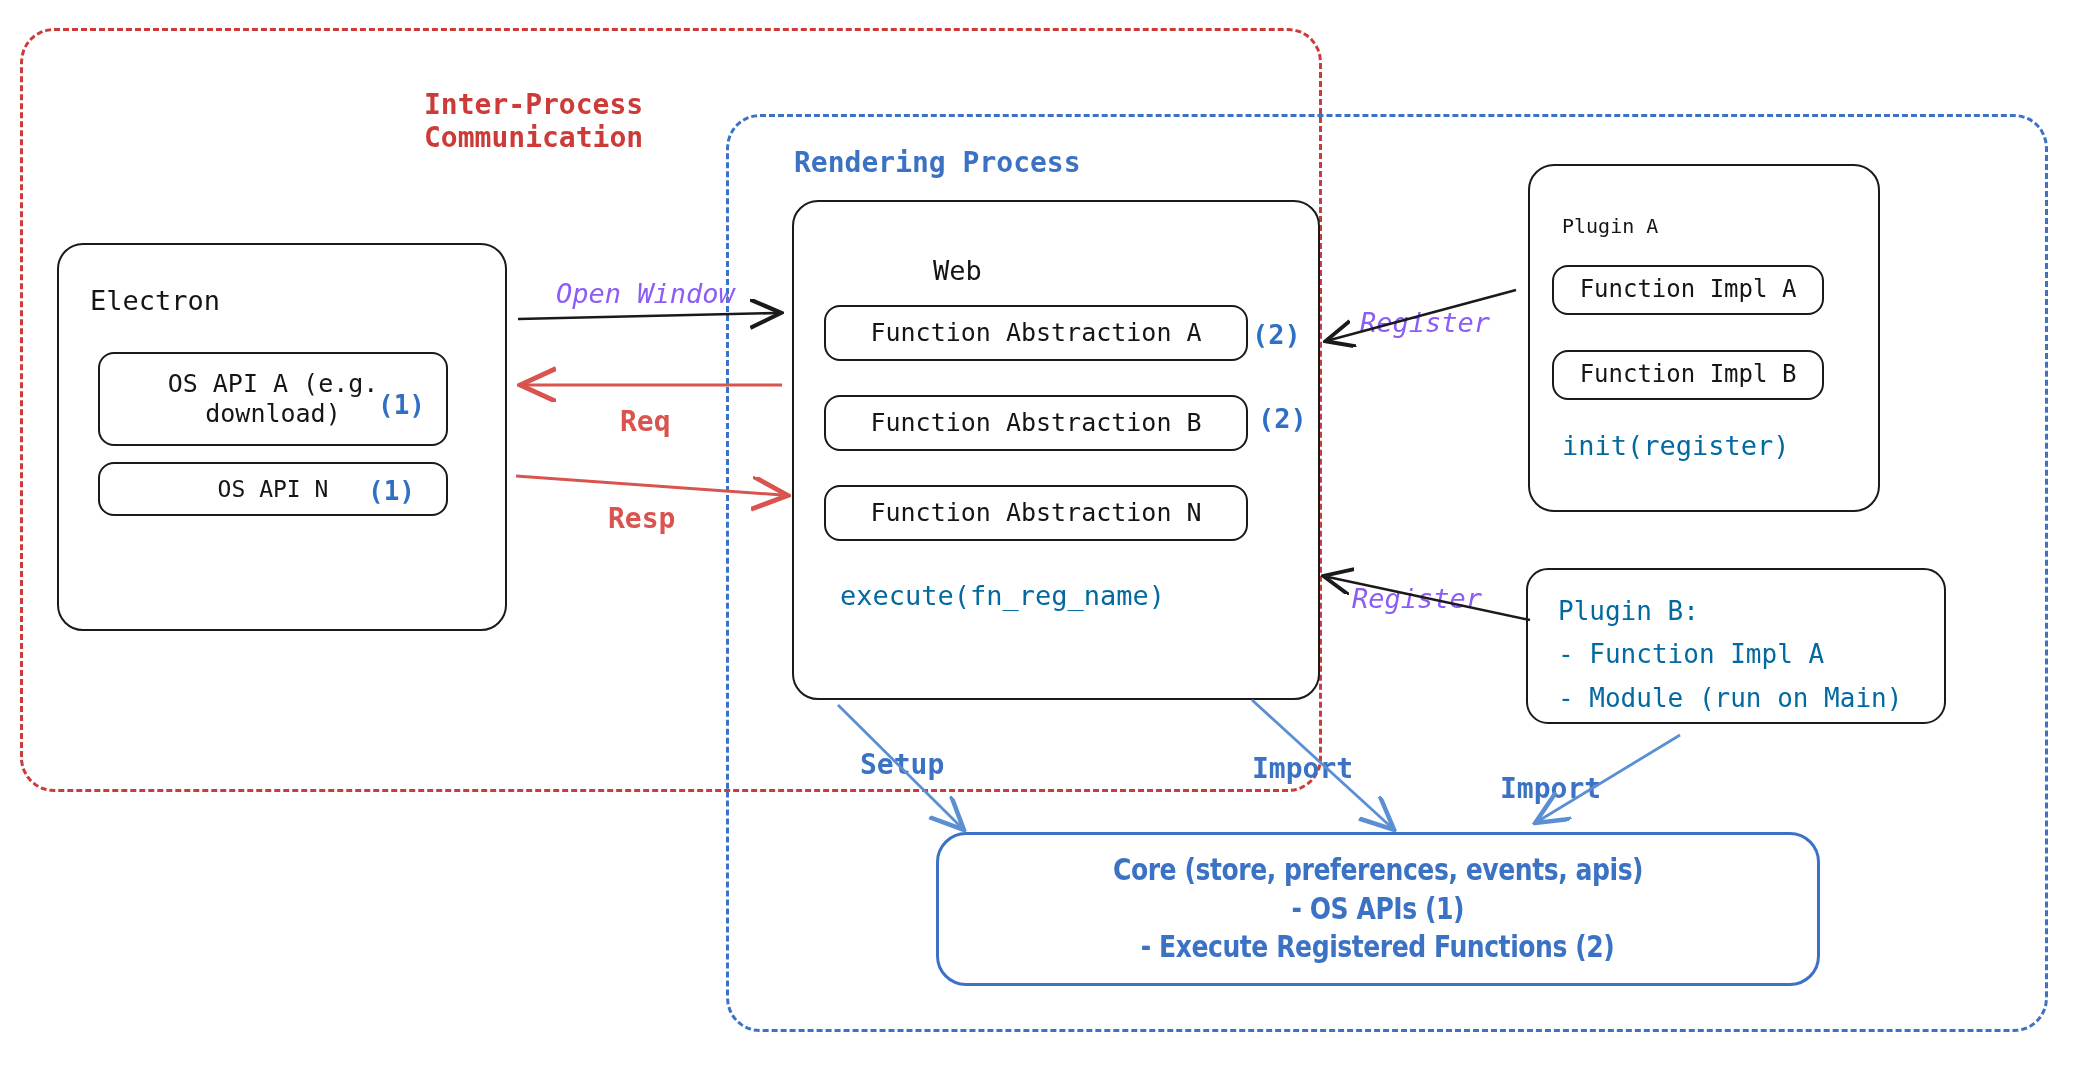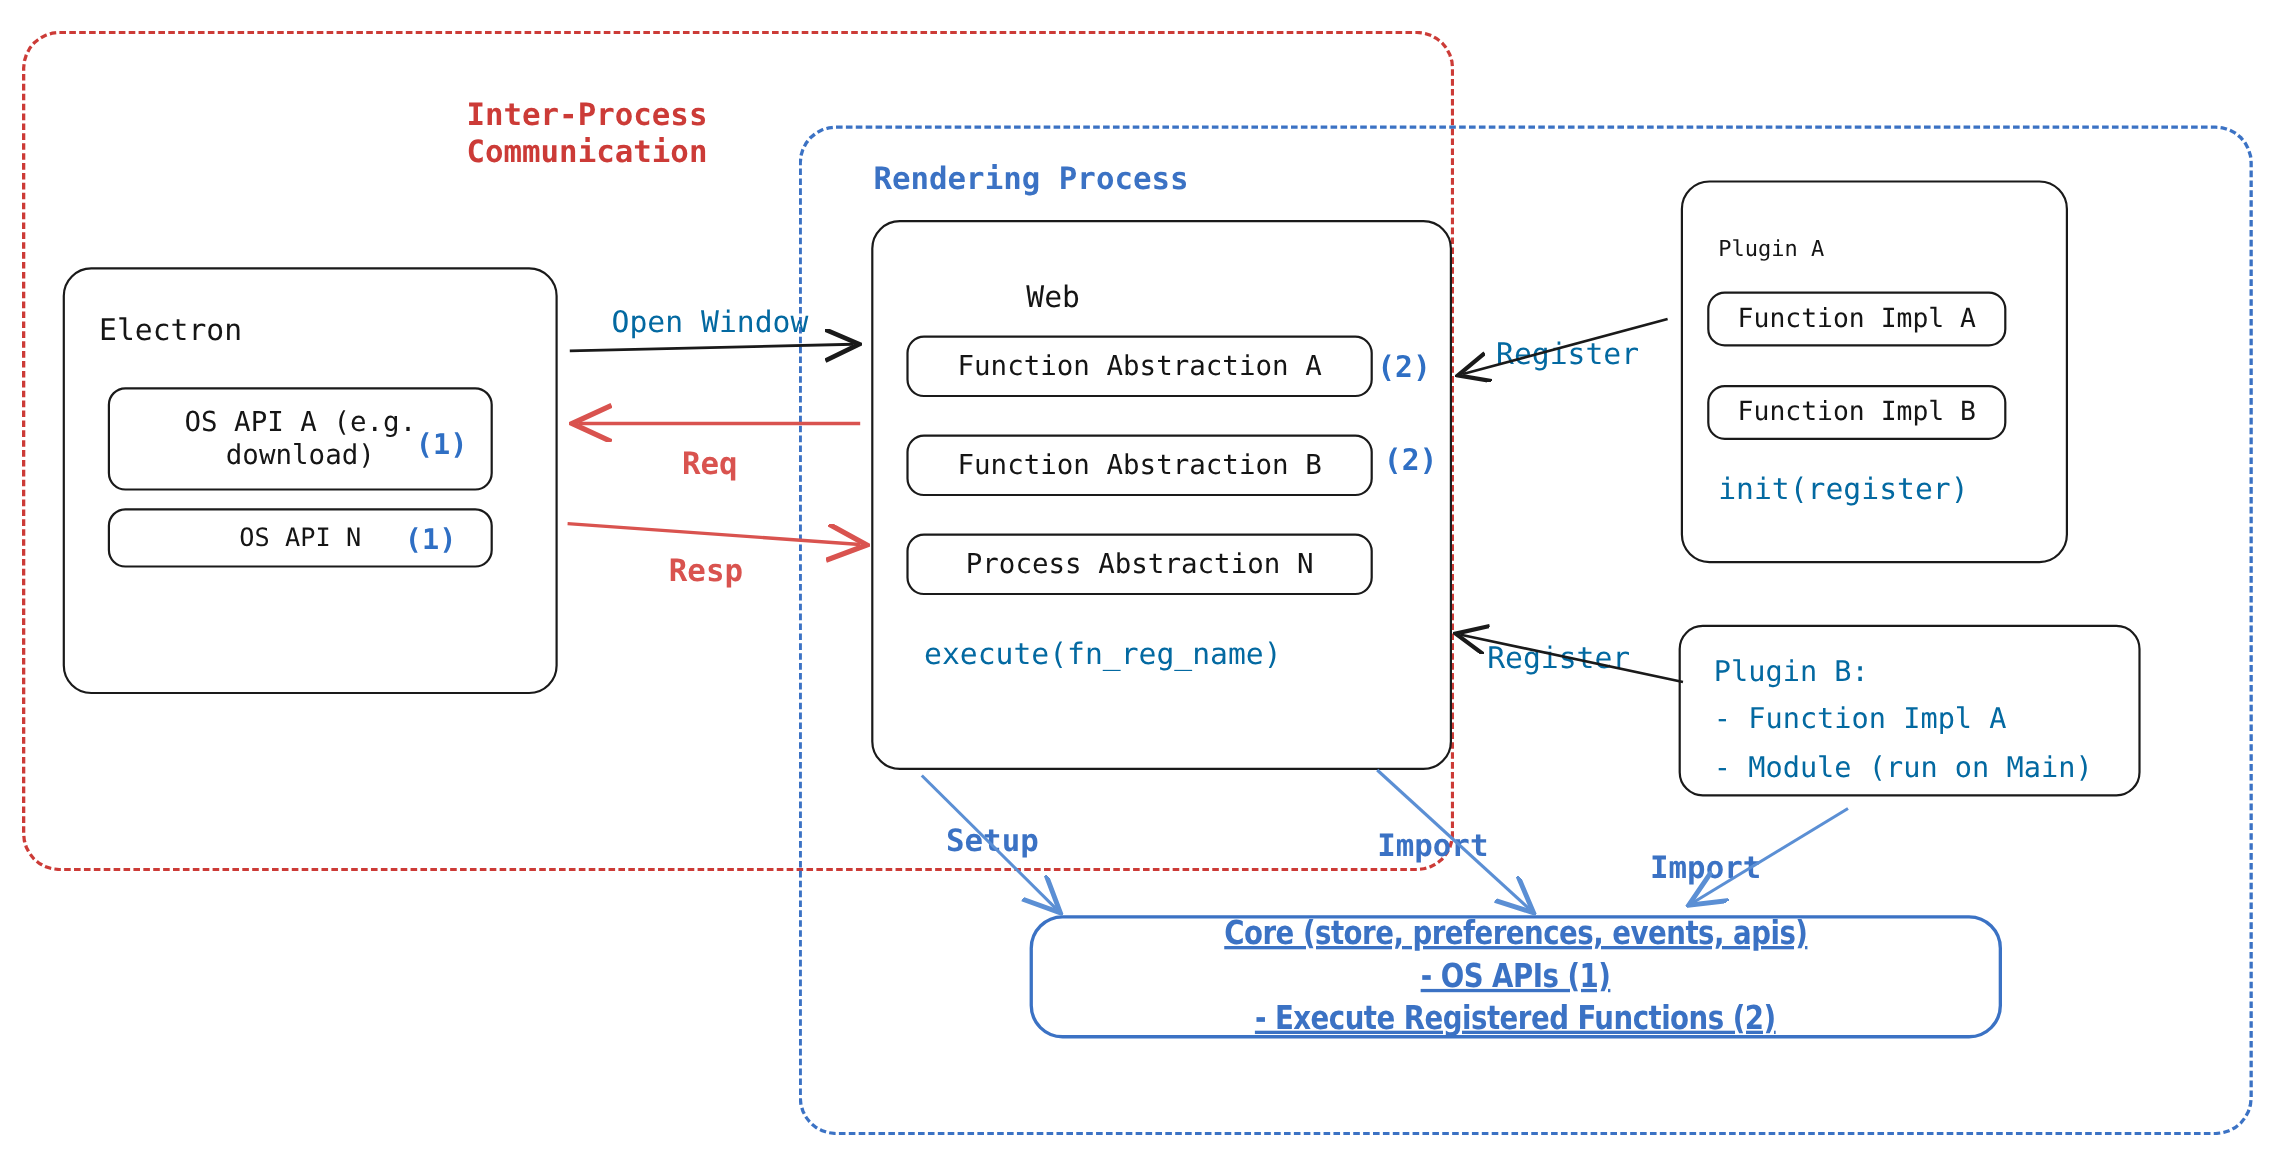--- a/index.html
+++ b/index.html
@@ -95,21 +95,21 @@
     font-stretch: condensed;
     transform: scaleX(0.93);
   }
 
   
   .arrow-label {
     position: absolute;
     white-space: pre;
     font-weight: 400;
   }
-  .al-black { color: #0369a1; }
+  .al-black { color: #8b5cf6; font-style: italic; }
   .al-red   { color: #d9534f; font-weight: 700; margin-top: 37px; }
   .al-blue  { color: #3b72c4; font-weight: 700; }
 
   svg.overlay {
     position: absolute;
     left: 0; top: 0;
     width: 2074px; height: 1066px;
     pointer-events: none;
   }
 </style>
@@ -146,21 +146,21 @@
     <span>Function Abstraction A</span>
   </div>
   <div class="badge" style="left:1252px; top:319px; font-size:27px;">(2)</div>
 
   <div class="abs box-inner" style="left:824px; top:395px; width:424px; height:56px; font-size:25px;">
     <span>Function Abstraction B</span>
   </div>
   <div class="badge" style="left:1258px; top:403px; font-size:27px;">(2)</div>
 
   <div class="abs box-inner" style="left:824px; top:485px; width:424px; height:56px; font-size:25px;">
-    <span>Process Abstraction N</span>
+    <span>Function Abstraction N</span>
   </div>
 
   <div class="box-foot" style="left:840px; top:580px; font-size:27px;">execute(fn_reg_name)</div>
 
   <div class="abs box" style="left:1528px; top:164px; width:352px; height:348px;"></div>
   <div class="box-title" style="left:1562px; top:214px; font-size:20px;">Plugin A</div>
 
   <div class="abs box-inner" style="left:1552px; top:350px; width:272px; height:50px; font-size:24px;">
     <span>Function Impl B</span>
   </div>
@@ -169,21 +169,21 @@
     <span>Function Impl A</span>
   </div>
 
   <div class="box-foot" style="left:1562px; top:430px; font-size:27px;">init(register)</div>
 
   <div class="abs box" style="left:1526px; top:568px; width:420px; height:156px; border-radius:22px;"></div>
   <div class="box-foot" style="left:1558px; top:596px; font-size:26px;">Plugin B:</div>
   <div class="box-foot" style="left:1558px; top:639px; font-size:26px;">- Function Impl A</div>
   <div class="box-foot" style="left:1558px; top:683px; font-size:26px;">- Module (run on Main)</div>
 
-  <div class="abs core-box" style="left:936px; top:832px; width:884px; height:112px;text-decoration:underline;">
+  <div class="abs core-box" style="left:936px; top:832px; width:884px; height:154px;">
     <div class="core-line" style="font-size:30px;">Core (store, preferences, events, apis)</div>
     <div class="core-line" style="font-size:30px;">- OS APIs (1)</div>
     <div class="core-line" style="font-size:30px;">- Execute Registered Functions (2)</div>
   </div>
 
   <div class="arrow-label al-black" style="left:556px; top:278px; font-size:27px;">Open Window</div>
   <div class="arrow-label al-red" style="left:620px; top:368px; font-size:28px;">Req</div>
   <div class="arrow-label al-red" style="left:608px; top:465px; font-size:28px;">Resp</div>
   <div class="arrow-label al-black" style="left:1360px; top:307px; font-size:27px;">Register</div>
   <div class="arrow-label al-black" style="left:1352px; top:583px; font-size:27px;">Register</div>

